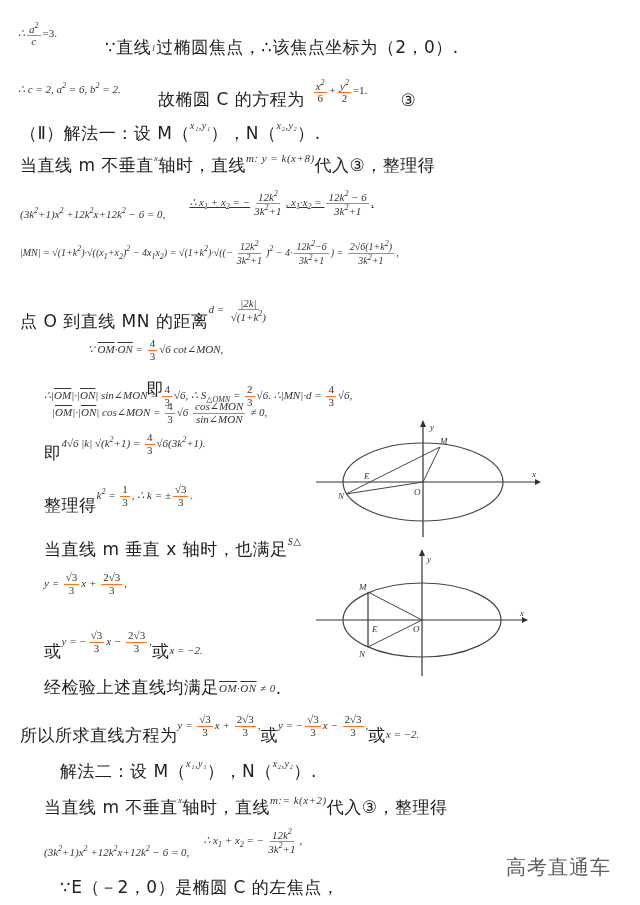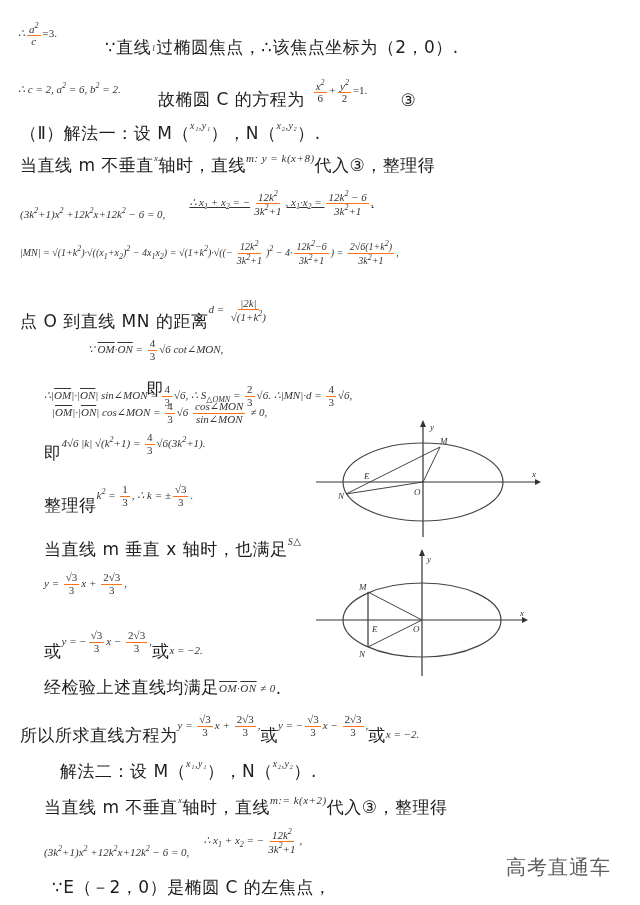--- a/index.html
+++ b/index.html
@@ -216,21 +216,21 @@
 </div>
 
 <div class="ln" style="left:44px;top:826px;">
   <span class="m up" style="margin-top:18px;">(3k<span class="sup">2</span>+1)x<span class="sup">2</span> +12k<span class="sup">2</span>x+12k<span class="sup">2</span> − 6 = 0,</span>
   <span class="m" style="margin-left:14px;">∴ x<span class="sub">1</span> + x<span class="sub">2</span> = −<span class="frac">
         <span class="num">12k<span class="sup">2</span></span>
         <span class="den">3k<span class="sup">2</span>+1</span>
       </span>,</span>
 </div>
 
-<div class="ln cn" style="left:52px;top:876px;">
+<div class="ln cn" style="left:60px;top:876px;">
   <span>∵E（－2，0）是椭圆 C 的左焦点，</span>
 </div>
 
 <svg style="position:absolute;left:310px;top:415px;" width="240" height="135">
   <line x1="6" y1="67" x2="225" y2="67" stroke="#333" stroke-width="1.2"></line>
   <polygon points="225,64 231,67 225,70" fill="#333"></polygon>
   <line x1="113" y1="122" x2="113" y2="12" stroke="#333" stroke-width="1.2"></line>
   <polygon points="110,12 113,5 116,12" fill="#333"></polygon>
   <ellipse cx="113" cy="67" rx="80" ry="39" fill="none" stroke="#444" stroke-width="1.2"></ellipse>
   <line x1="36" y1="79" x2="130" y2="32" stroke="#444" stroke-width="1"></line>

